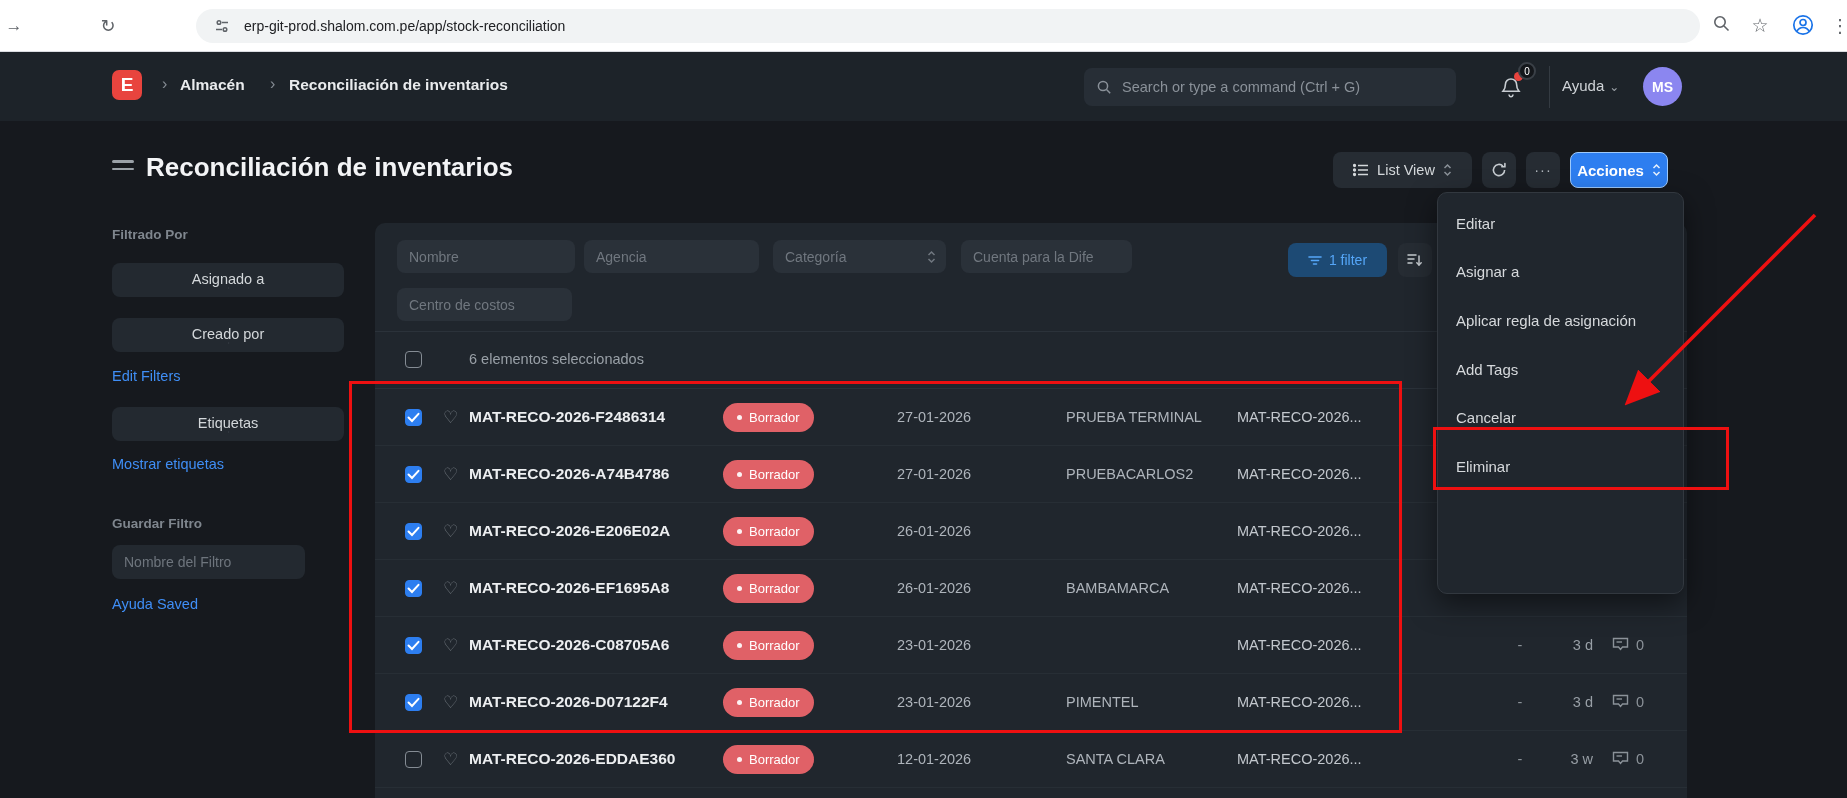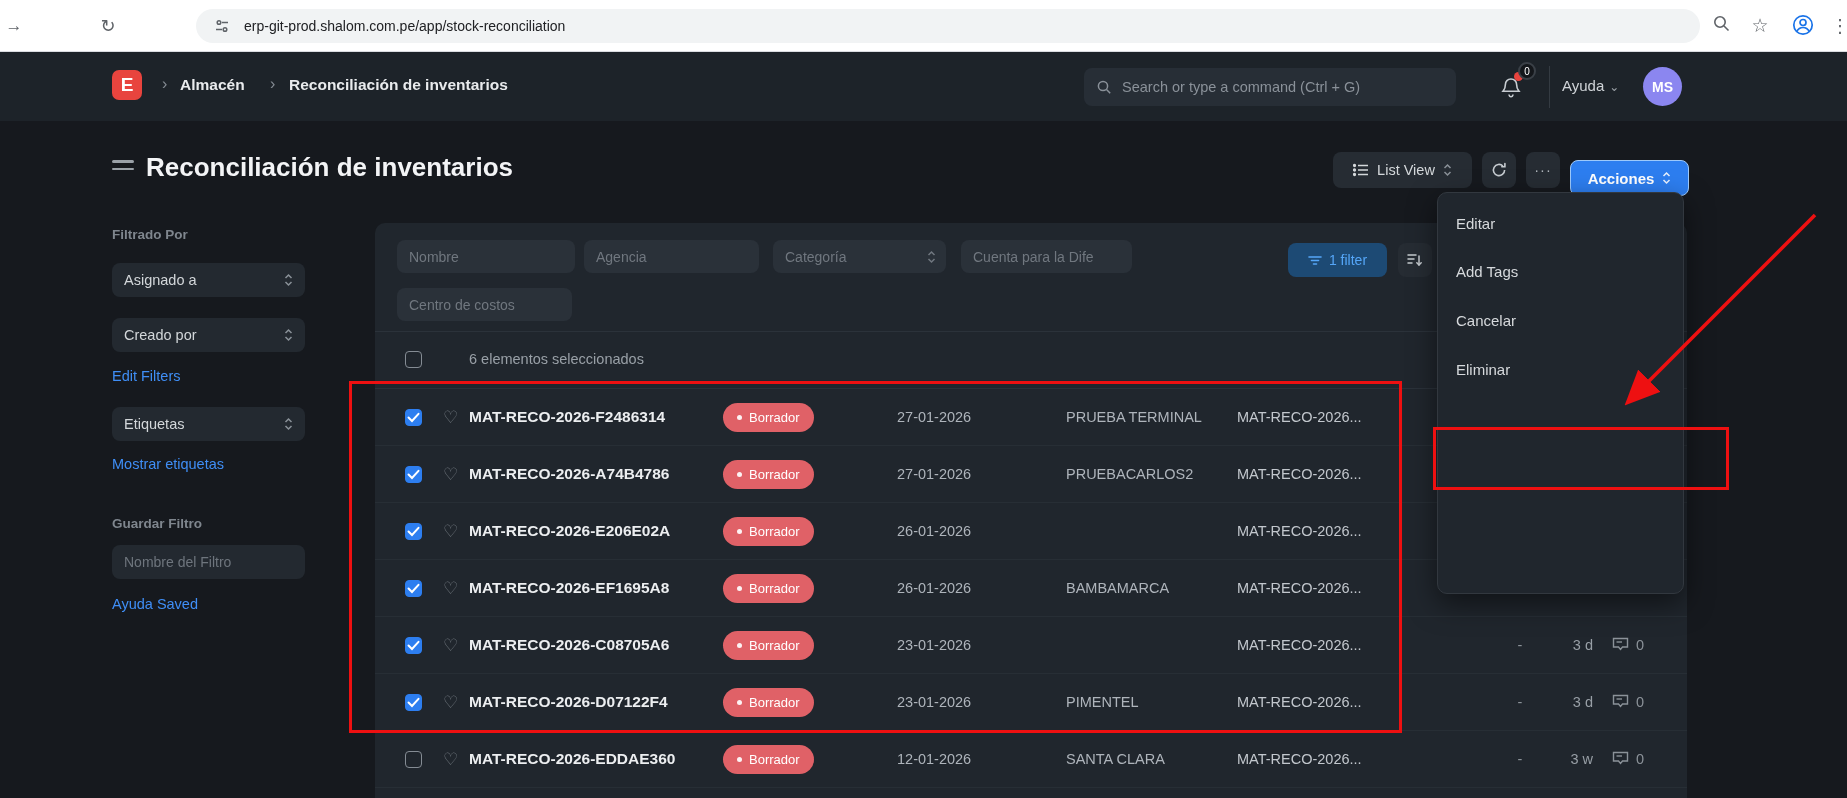--- a/index.html
+++ b/index.html
@@ -30,25 +30,25 @@
   .avatar { position:absolute; left:1643px; top:15px; width:39px; height:39px; border-radius:50%; background:#8b86f0; color:#fff; font-size:14px; font-weight:700; display:flex; align-items:center; justify-content:center; }
 
   
   .hamburger { position:absolute; left:112px; top:160px; width:22px; }
   .hamburger span { display:block; height:2.5px; background:#9aa1a8; border-radius:2px; margin-bottom:5px; }
   .page-title { position:absolute; left:146px; top:152px; color:#f3f4f6; font-size:26px; font-weight:700; }
   .tbtn { position:absolute; top:152px; height:36px; background:#262c33; border-radius:8px; color:#d4d8db; font-size:14.5px; display:flex; align-items:center; justify-content:center; gap:8px; }
   .btn-listview { left:1333px; width:139px; }
   .btn-refresh  { left:1482px; width:34px; font-size:16px; }
   .btn-ellipsis { left:1526px; width:34px; letter-spacing:1px; color:#aeb4ba; }
-  .btn-actions  { left:1570px; width:119px; background:#2d7ef0; color:#fff; font-weight:600; font-size:15px; border:1.5px solid #9dc9fb; position:absolute; top:152px; height:36px; border-radius:8px; display:flex; align-items:center; justify-content:center; gap:8px;margin-top:8px; }
+  .btn-actions  { left:1570px; width:98px; background:#2d7ef0; color:#fff; font-weight:600; font-size:15px; border:1.5px solid #9dc9fb; position:absolute; top:152px; height:36px; border-radius:8px; display:flex; align-items:center; justify-content:center; gap:8px; }
 
   
   .side-label { position:absolute; left:112px; color:#7f868e; font-size:13.5px; font-weight:700; }
-  .side-select { position:absolute; left:112px; width:193px; height:34px; background:#232930; border-radius:8px; display:flex; align-items:center; justify-content:space-between; padding:0 12px; color:#d3d7da; font-size:14.5px; }
+  .side-select { position:absolute; left:112px; width:232px; height:34px; background:#232930; border-radius:8px; display:flex; align-items:center; justify-content:space-between; padding:8px 12px; color:#d3d7da; font-size:14.5px;flex-direction:column; }
   .side-link { position:absolute; left:112px; color:#3f8ef6; font-size:14.5px; }
   .side-input { position:absolute; left:112px; width:193px; height:34px; background:#232930; border:none; border-radius:8px; padding:10px 12px; color:#d3d7da; font-size:14px; }
   .side-input::placeholder { color:#6e757d; }
 
   
   .card { position:absolute; left:375px; top:223px; width:1312px; height:575px; background:#20262d; border-radius:10px 10px 0 0; }
   .f-input { position:absolute; height:33px; background:#2a3139; border:none; border-radius:8px; padding:0 12px; color:#cfd4d9; font-size:14px; }
   .f-input::placeholder { color:#70777f; }
   .f-select { position:absolute; height:33px; background:#2a3139; border-radius:8px; display:flex; align-items:center; justify-content:space-between; padding:0 10px 0 12px; color:#70777f; font-size:14px; }
   .chip-filter { position:absolute; left:913px; top:20px; width:99px; height:34px; background:#1d4a74; border-radius:8px; color:#55a6f8; font-size:14px; display:flex; align-items:center; justify-content:center; gap:7px; }
@@ -443,20 +443,22 @@
                 </g>
               </svg></span>
             <span>0</span>
           </div>
         </div>
       </div>
   </div>
 
   <div class="menu" id="menu">
       <div class="menu-item">Editar</div>
+      <div class="menu-item">Asignar a</div>
+      <div class="menu-item">Aplicar regla de asignación</div>
       <div class="menu-item">Add Tags</div>
       <div class="menu-item">Cancelar</div>
       <div class="menu-item">Eliminar</div>
     </div>
 
   <div class="anno-box1"></div>
   <div class="anno-box2"></div>
   <svg class="anno-arrow">
     <defs>
       <marker id="ah" markerWidth="10" markerHeight="9" refX="7" refY="4.5" orient="auto">

